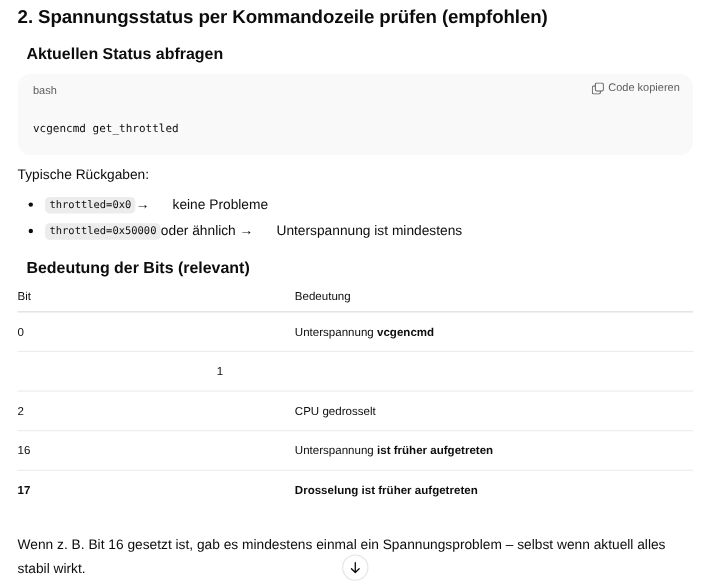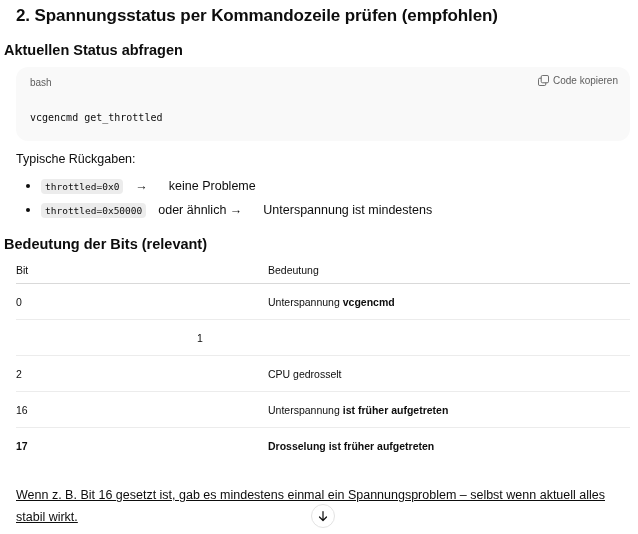--- a/index.html
+++ b/index.html
@@ -1,29 +1,29 @@
 <!DOCTYPE html>
 <html><head>
 <meta charset="utf-8">
 <style>
   * { box-sizing: border-box; margin: 0; padding: 0; }
   html, body { width: 638px; height: 534px; overflow: hidden; background: #ffffff; }
   body { font-family: "Liberation Sans", sans-serif; color: #0d0d0d; position: relative; }
   .h2 { position: absolute; left: 16px; top: 6px; font-size: 17px; font-weight: 600; letter-spacing: -0.1px; }
-  .h3 { position: absolute; left: 4px; font-size: 14.5px; font-weight: 600; text-align: right; }
+  .h3 { position: absolute; left: 24px; font-size: 14.5px; font-weight: 600; text-align: right; }
   .codeblock { position: absolute; left: 16px; top: 67px; width: 614px; height: 74px; background: #f9f9f9; border-radius: 12px; }
   .code-lang { position: absolute; left: 14px; top: 10px; font-size: 10px; color: #5d5d5d; }
   .copy-btn { position: absolute; right: 12px; top: 8px; display: flex; align-items: center; gap: 4px; font-size: 10px; color: #5d5d5d; cursor: pointer; }
   .copy-btn svg { width: 11px; height: 11px; }
   .code-text { position: absolute; left: 14px; top: 45px; font-family: "DejaVu Sans Mono", monospace; font-size: 10px; color: #0d0d0d; }
   .para { position: absolute; left: 16px; font-size: 12.5px; color: #0d0d0d; }
   .bullets { position: absolute; left: 26px; top: 174px; list-style: none; }
   .bullets li { position: relative; font-size: 12.5px; height: 24px; display: flex; align-items: center; padding-left: 15px; }
   .bullets li::before { content: ""; position: absolute; left: 0; top: 10px; width: 4px; height: 4px; border-radius: 50%; background: #0d0d0d; }
-  .inline-code { font-family: "DejaVu Sans Mono", monospace; font-size: 9.5px; background: #ececec; border-radius: 4px; padding: 2px 4px; margin-right: 12px; }
+  .inline-code { font-family: "DejaVu Sans Mono", monospace; font-size: 9.5px; background: #ececec; border-radius: 4px; padding: 2px 4px; margin-right: 0; }
   .b { font-weight: 400; margin-left: 21px; }
   .table { position: absolute; left: 16px; top: 258px; width: 614px; }
   .trow { display: flex; height: 36px; align-items: center; border-bottom: 1px solid #ececec; font-size: 10.5px; justify-content: center; }
   .trow.head { height: 26px; border-bottom: 1px solid #d9d9d9; align-items: flex-start; padding-top: 6px; }
   .trow:last-child { border-bottom: none; font-weight: bold; }
   .c1 { width: 252px; }
   .c2 { flex: 1; }
   .c2 .bold { font-weight: 600; }
   .scroll-down { position: absolute; left: 311px; top: 504px; width: 24px; height: 24px; border-radius: 50%; border: 1px solid #e3e3e3; background: #fff; display: flex; align-items: center; justify-content: center; cursor: pointer; }
 </style>
@@ -81,19 +81,19 @@
   <div class="trow">
     <div class="c1">16</div>
     <div class="c2"><span>Unterspannung </span><span class="bold">ist früher aufgetreten</span></div>
   </div>
   <div class="trow">
     <div class="c1">17</div>
     <div class="c2"><span>Drosselung ist früher aufgetreten</span></div>
   </div>
 </div>
 
-<div class="para" style="top:484px; width:614px; line-height:22px;text-decoration:underline;">Wenn z. B. Bit 16 gesetzt ist, gab es mindestens einmal ein Spannungsproblem – selbst wenn aktuell alles stabil wirkt.</div>
+<div class="para" style="top:484px; width:614px; line-height:22px;">Wenn z. B. Bit 16 gesetzt ist, gab es mindestens einmal ein Spannungsproblem – selbst wenn aktuell alles stabil wirkt.</div>
 
 <div class="scroll-down">
   <svg width="12" height="12" viewBox="0 0 12 12" fill="none" stroke="#0d0d0d" stroke-width="1.2" stroke-linecap="round" stroke-linejoin="round">
     <path d="M6 1.5 V10.5 M2.5 7 L6 10.5 L9.5 7"></path>
   </svg>
 </div>
 
 </body></html>

